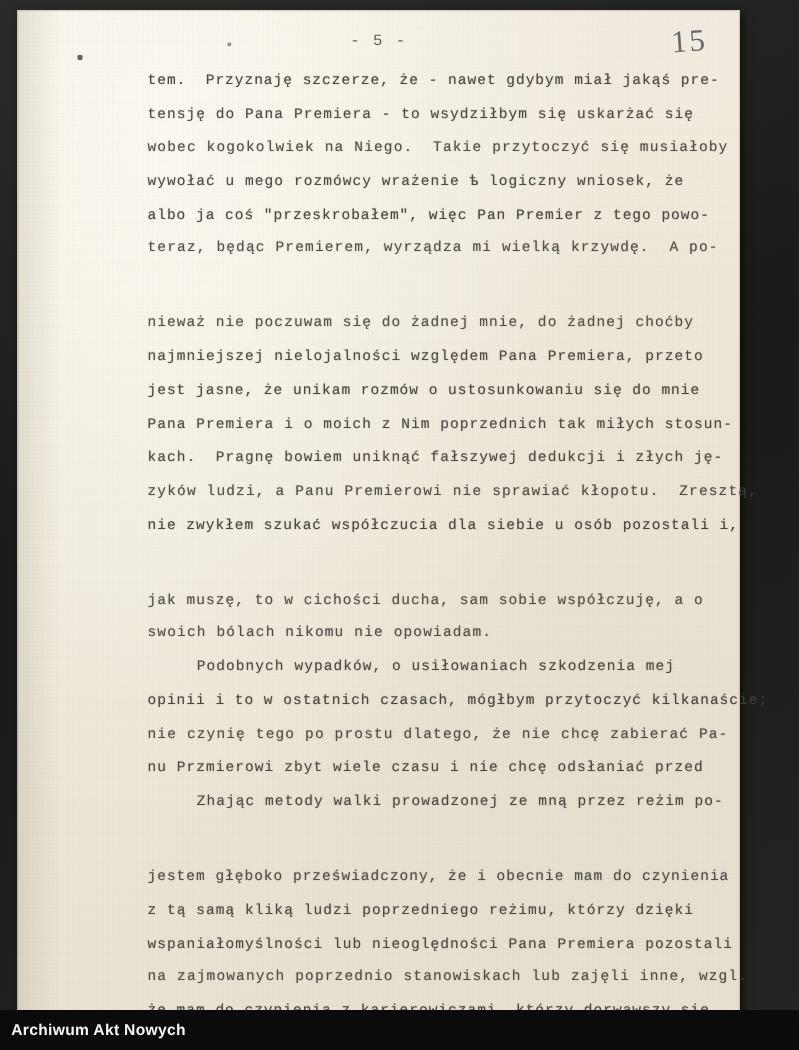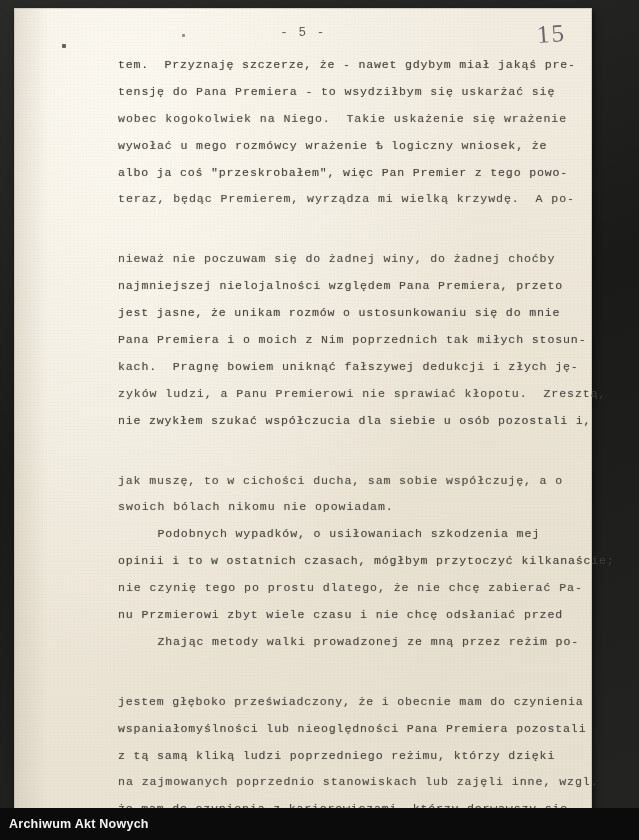--- a/index.html
+++ b/index.html
@@ -164,41 +164,41 @@
     <div class="page-number">- 5 -</div>
 
     <div class="folio-mark">15</div>
 
     <div class="ink-speck"></div>
     <div class="ink-speck b"></div>
 
     <div class="typed-body">
         <div class="typed-line">tem.  Przyznaję szczerze, że - nawet gdybym miał jakąś pre-</div>
         <div class="typed-line">tensję do Pana Premiera - to wsydziłbym się uskarżać się</div>
-        <div class="typed-line">wobec kogokolwiek na Niego.  Takie uskażenie się wrażenie</div>
+        <div class="typed-line">wobec kogokolwiek na Niego.  Takie przytoczyć się musiałoby</div>
         <div class="typed-line">wywołać u mego rozmówcy wrażenie ѣ logiczny wniosek, że</div>
         <div class="typed-line">albo ja coś "przeskrobałem", więc Pan Premier z tego powo-</div>
         <div class="typed-line">teraz, będąc Premierem, wyrządza mi wielką krzywdę.  A po-</div>
-        <div class="typed-line">nieważ nie poczuwam się do żadnej winy, do żadnej choćby</div>
+        <div class="typed-line">nieważ nie poczuwam się do żadnej mnie, do żadnej choćby</div>
         <div class="typed-line">najmniejszej nielojalności względem Pana Premiera, przeto</div>
         <div class="typed-line">jest jasne, że unikam rozmów o ustosunkowaniu się do mnie</div>
         <div class="typed-line">Pana Premiera i o moich z Nim poprzednich tak miłych stosun-</div>
         <div class="typed-line">kach.  Pragnę bowiem uniknąć fałszywej dedukcji i złych ję-</div>
         <div class="typed-line">zyków ludzi, a Panu Premierowi nie sprawiać kłopotu.  Zresztą,</div>
         <div class="typed-line">nie zwykłem szukać współczucia dla siebie u osób pozostali i,</div>
         <div class="typed-line">jak muszę, to w cichości ducha, sam sobie współczuję, a o</div>
         <div class="typed-line">swoich bólach nikomu nie opowiadam.</div>
         <div class="typed-line indent">Podobnych wypadków, o usiłowaniach szkodzenia mej</div>
         <div class="typed-line">opinii i to w ostatnich czasach, mógłbym przytoczyć kilkanaście;</div>
         <div class="typed-line">nie czynię tego po prostu dlatego, że nie chcę zabierać Pa-</div>
         <div class="typed-line">nu Przmierowi zbyt wiele czasu i nie chcę odsłaniać przed</div>
         <div class="typed-line indent">Zhając metody walki prowadzonej ze mną przez reżim po-</div>
         <div class="typed-line">jestem głęboko przeświadczony, że i obecnie mam do czynienia</div>
+        <div class="typed-line">z tą samą kliką ludzi poprzedniego reżimu, którzy dzięki</div>
         <div class="typed-line">wspaniałomyślności lub nieoględności Pana Premiera pozostali</div>
-        <div class="typed-line">z tą samą kliką ludzi poprzedniego reżimu, którzy dzięki</div>
         <div class="typed-line">na zajmowanych poprzednio stanowiskach lub zajęli inne, wzgl.</div>
         <div class="typed-line">że mam do czynienia z karierowiczami, którzy dorwawszy się</div>
       </div>
 
   </div>
 </div>
 
 <div class="archive-bar">
   <span class="archive-bar-label">Archiwum Akt Nowych</span>
 </div>

